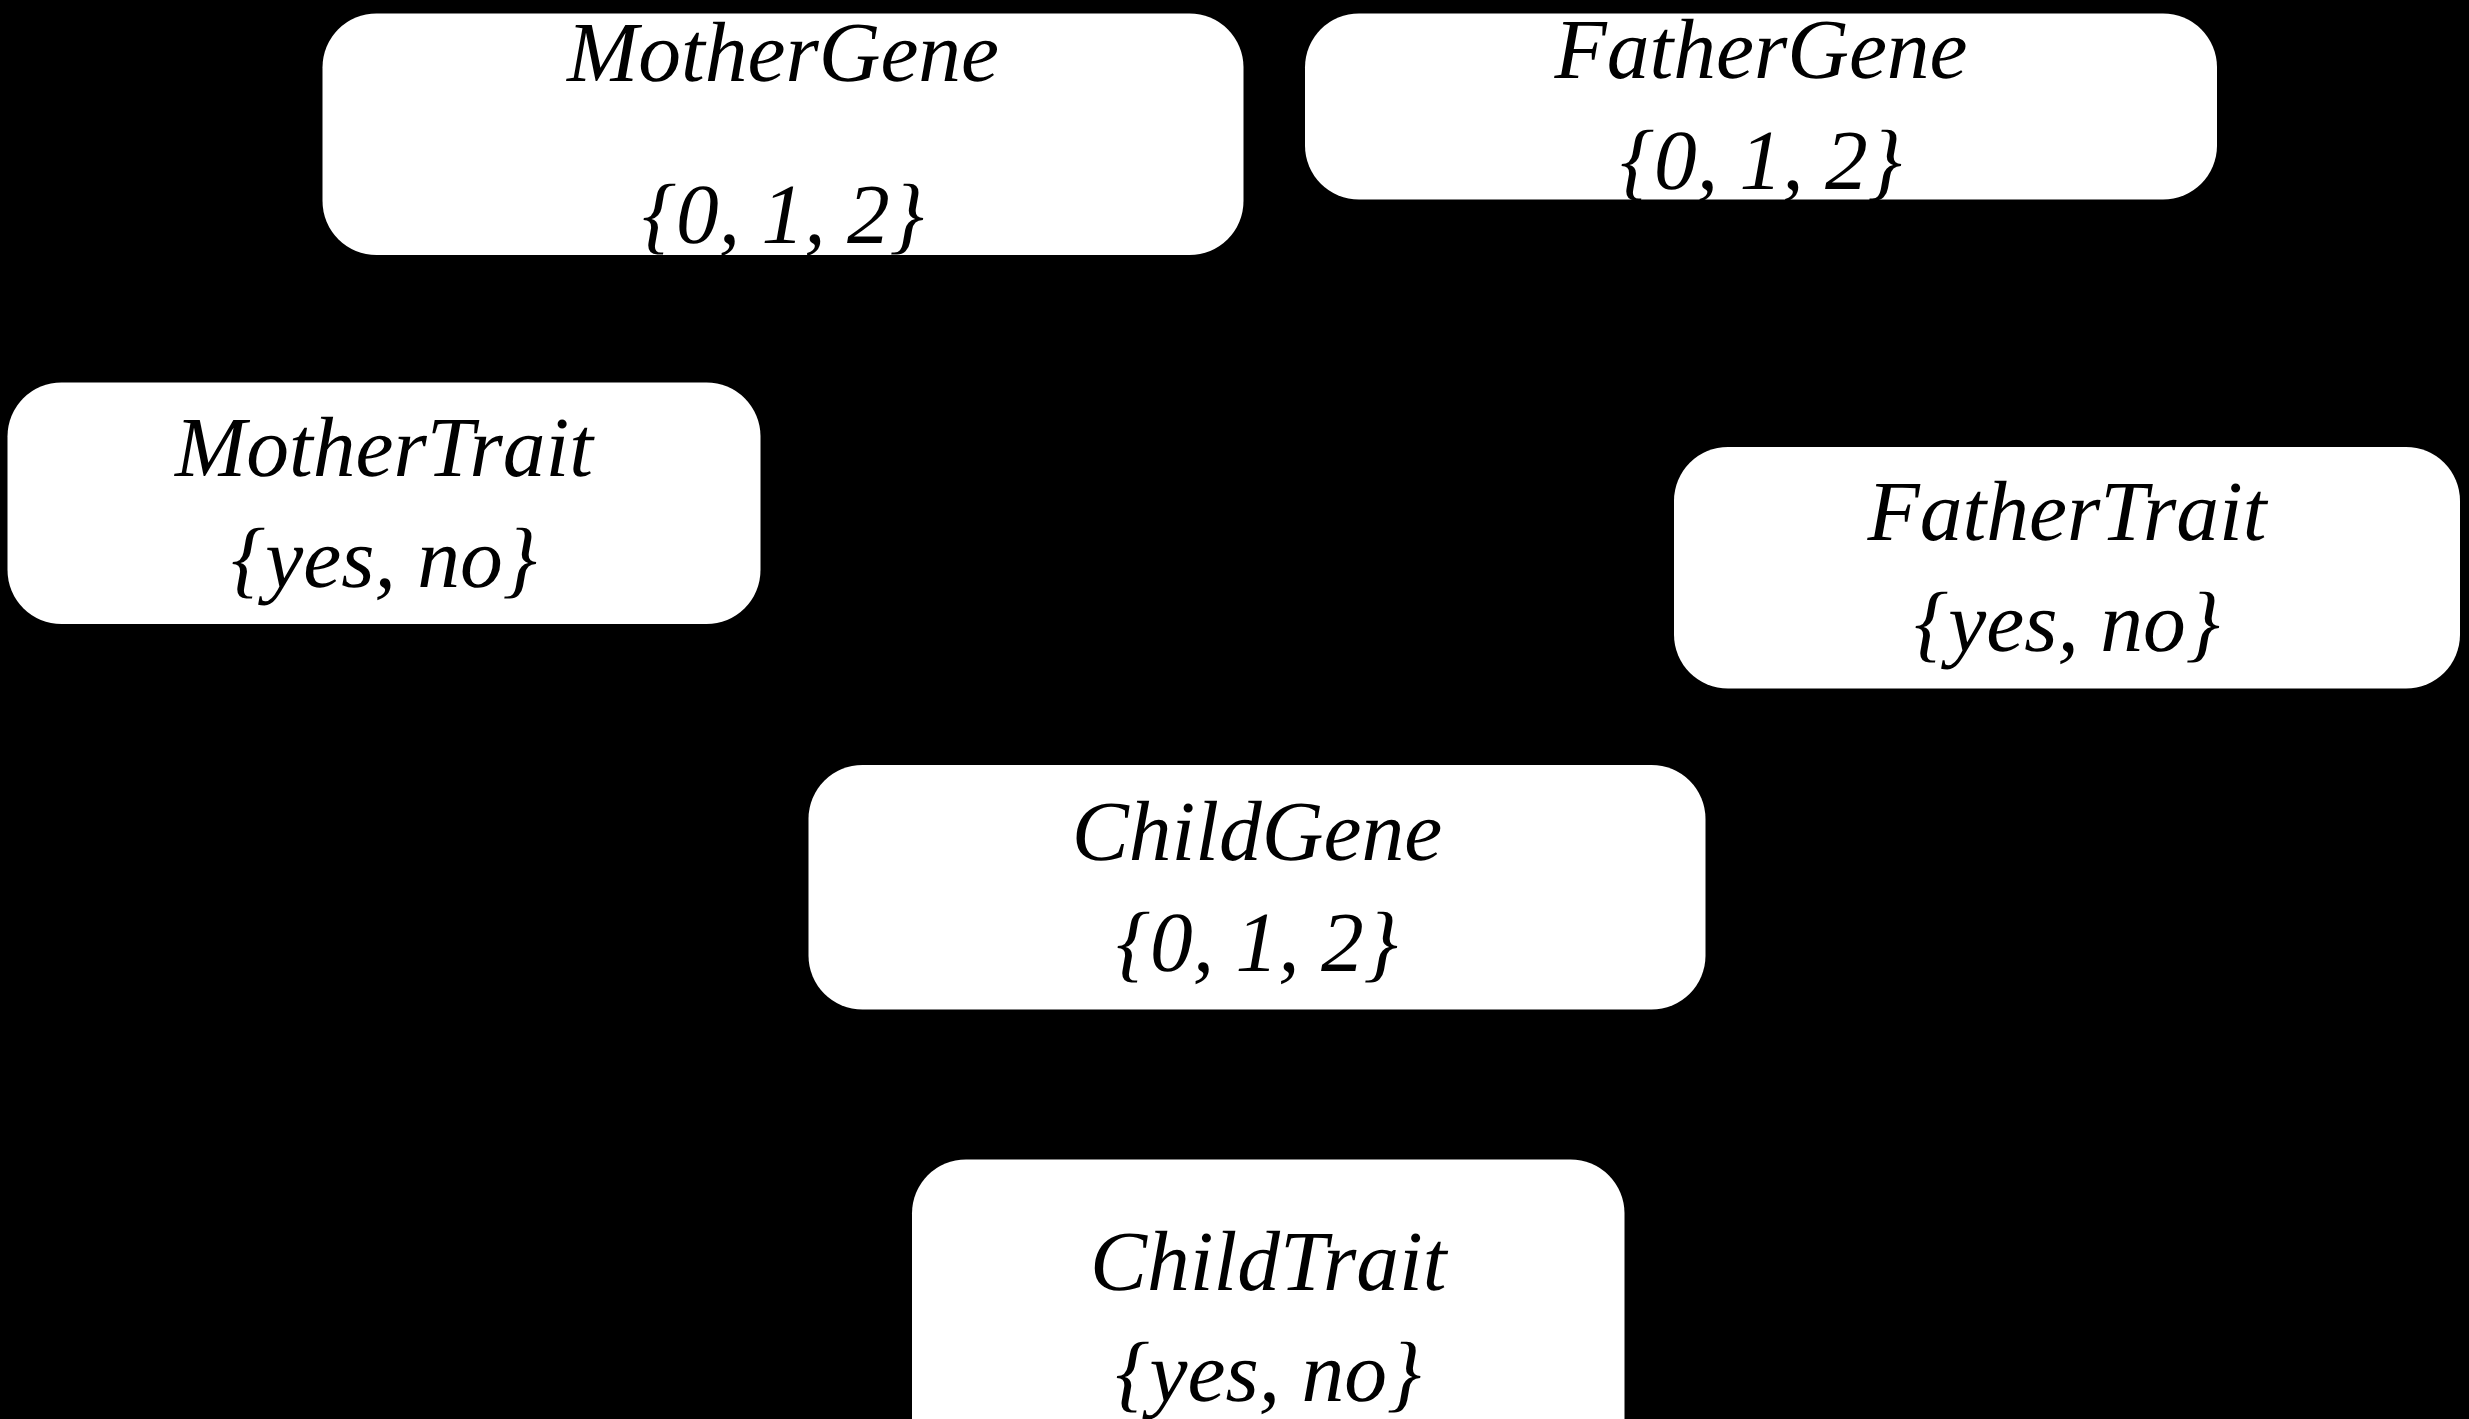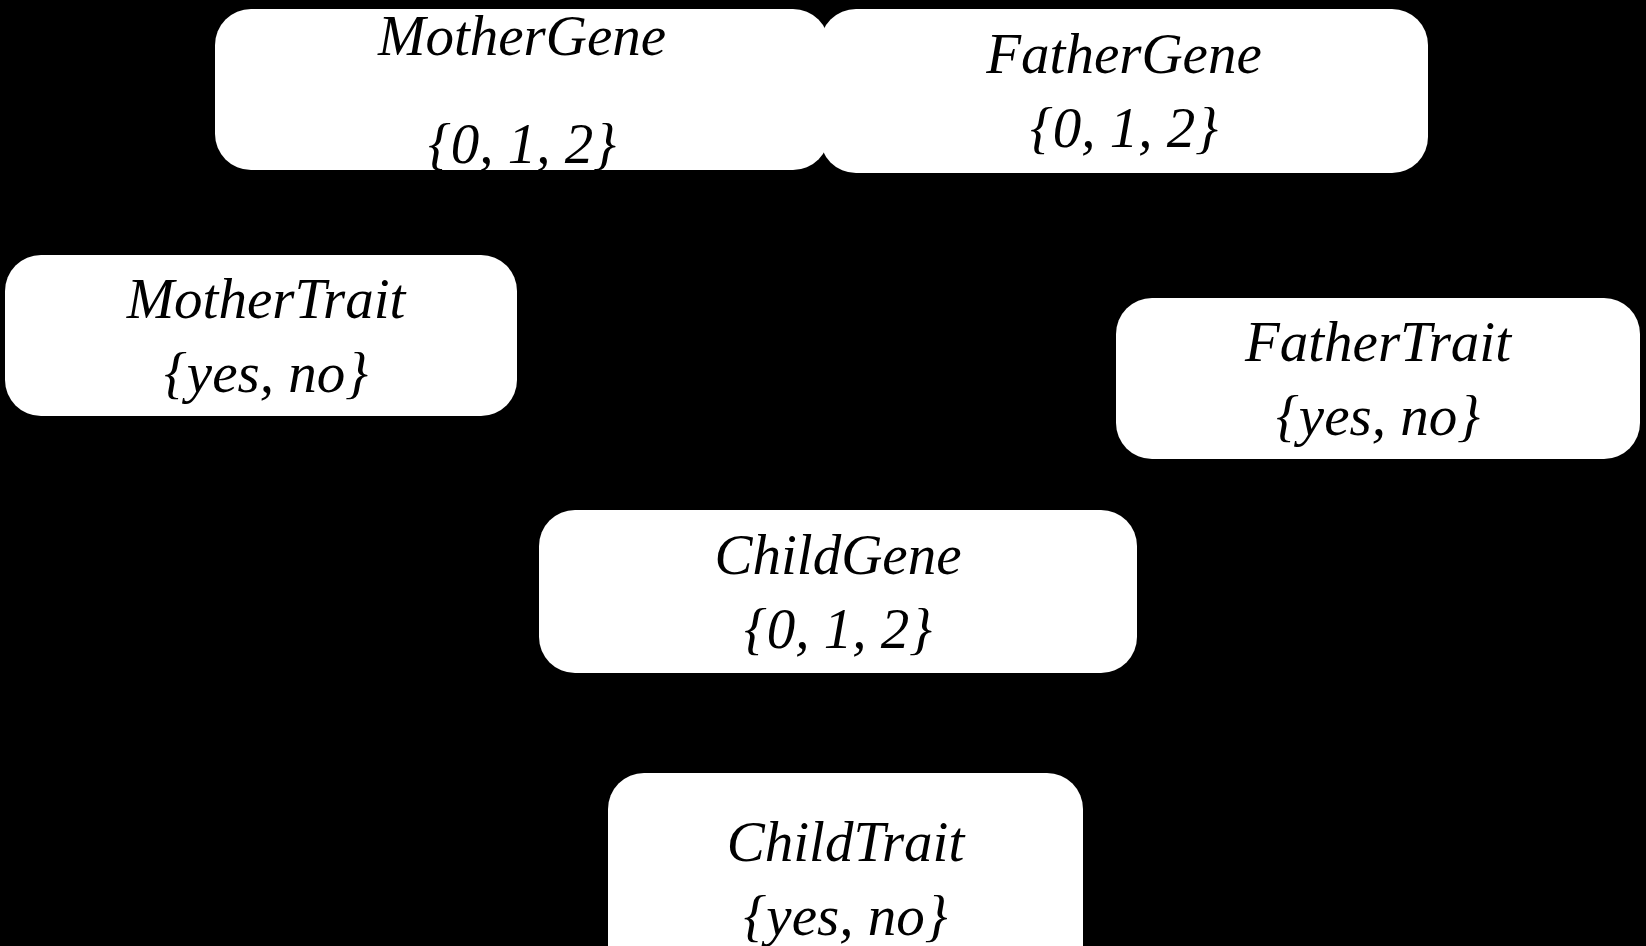--- a/index.html
+++ b/index.html
@@ -29,22 +29,22 @@
   .node .label,
   .node .domain {
     font-style: italic;
     font-size: 57px;
     line-height: 74px;
     white-space: nowrap;
     color: #000000;
   }
   
   #node-mother-gene  { left: 215px;  top: 9px;   width: 614px; height: 161px; gap: 34px; }
-  #node-father-gene  { left: 820px;  top: 9px;   width: 608px; height: 164px; }
-  #node-mother-trait { left: 5px;    top: 255px; width: 502px; height: 161px; padding-left: 10px; }
+  #node-father-gene  { left: 870px;  top: 9px;   width: 608px; height: 124px; }
+  #node-mother-trait { left: 5px;    top: 255px; width: 502px; height: 161px; }
   #node-father-trait { left: 1116px; top: 257px; width: 524px; height: 161px; margin-top: 41px; }
   #node-child-gene   { left: 539px;  top: 510px; width: 598px; height: 163px; }
   #node-child-trait  { left: 608px;  top: 773px; width: 475px; height: 212px; }
 </style>
 </head>
 <body>
 
 <div id="canvas">
 
   <div class="node" id="node-mother-gene">

